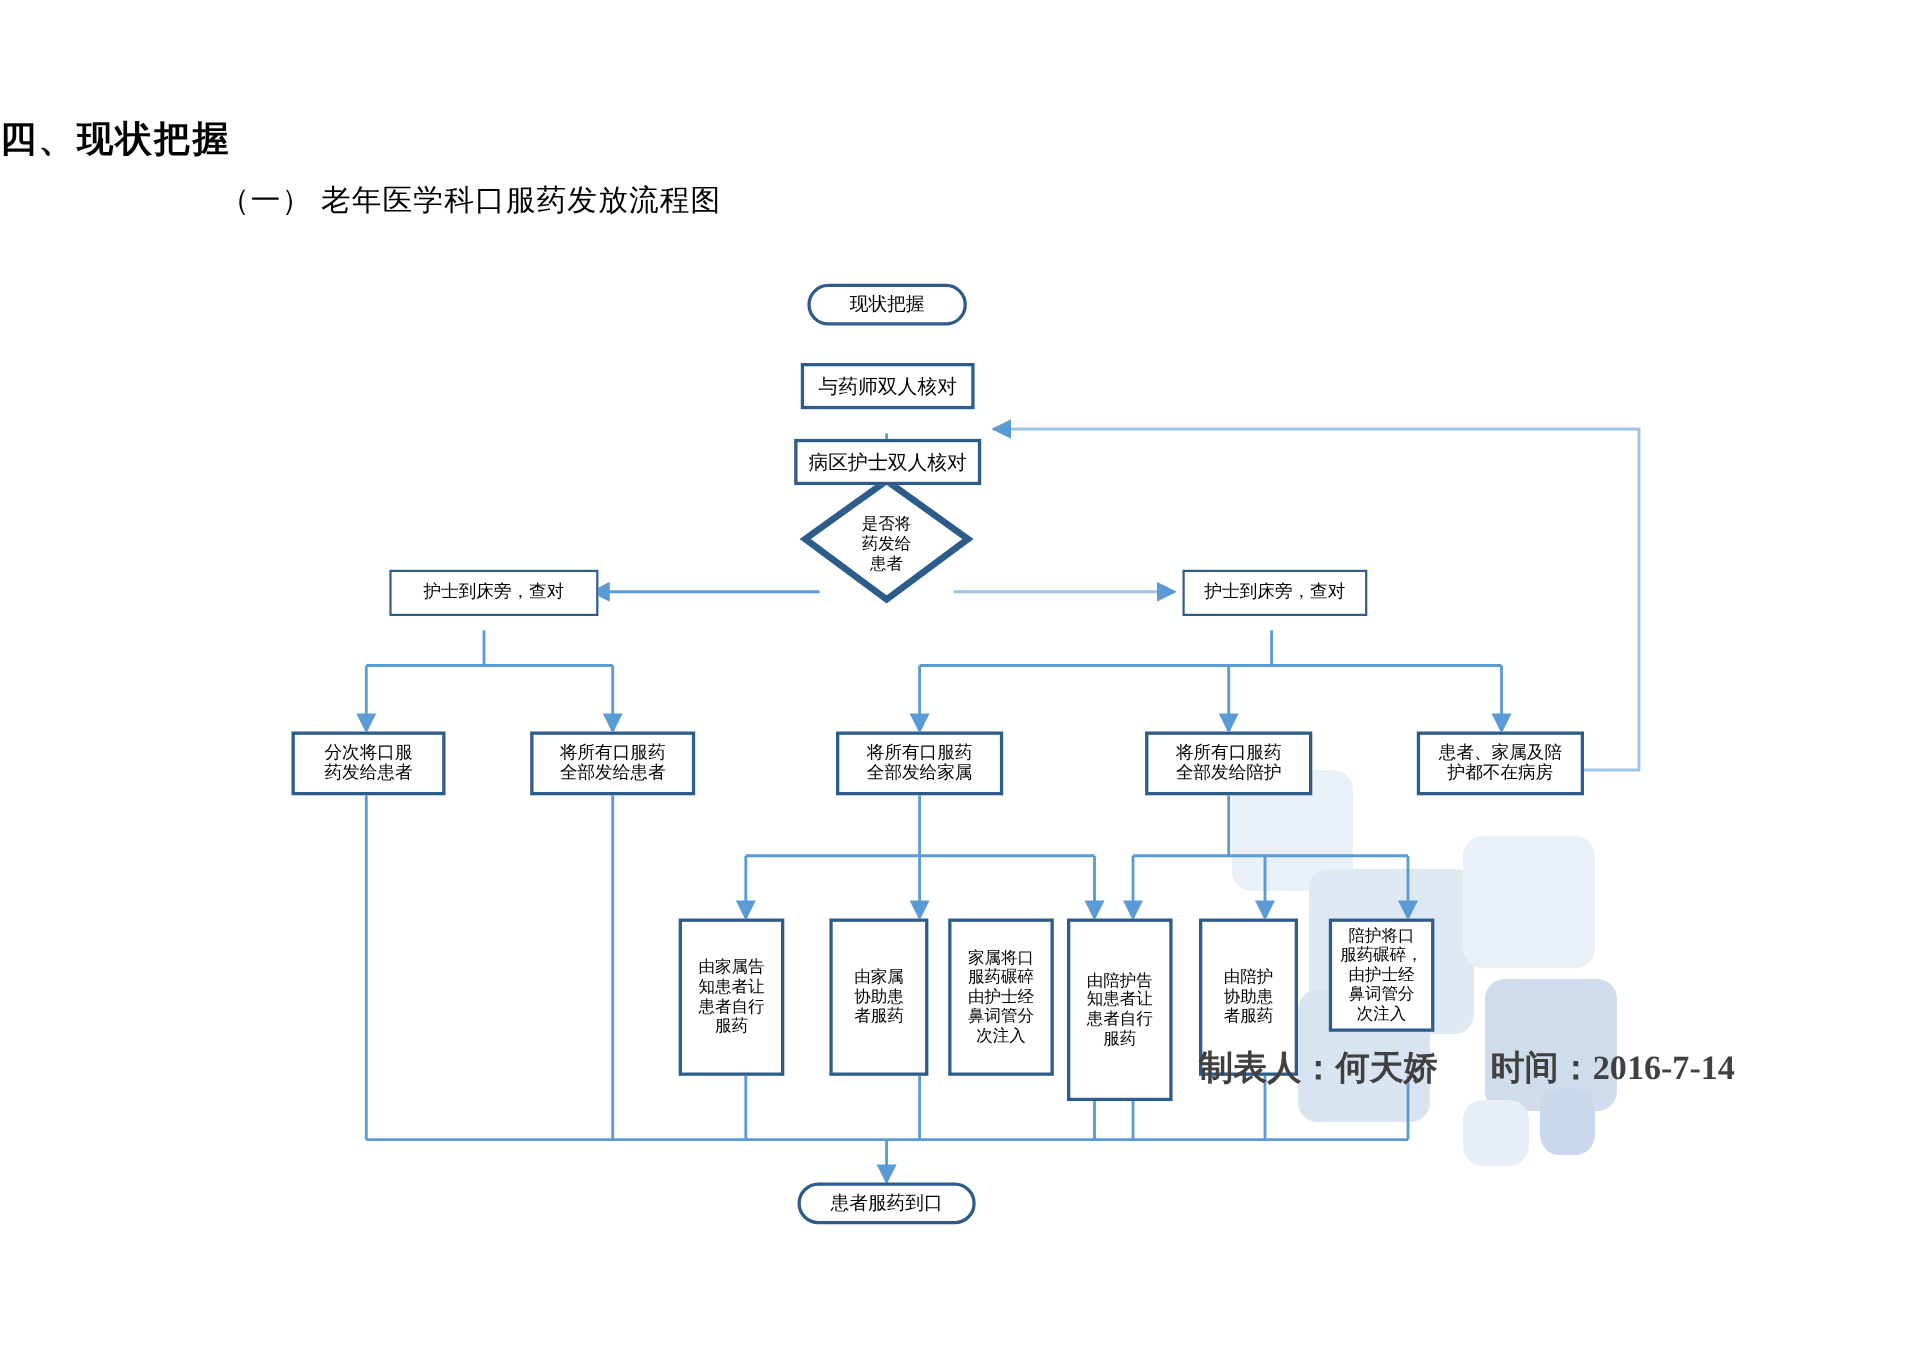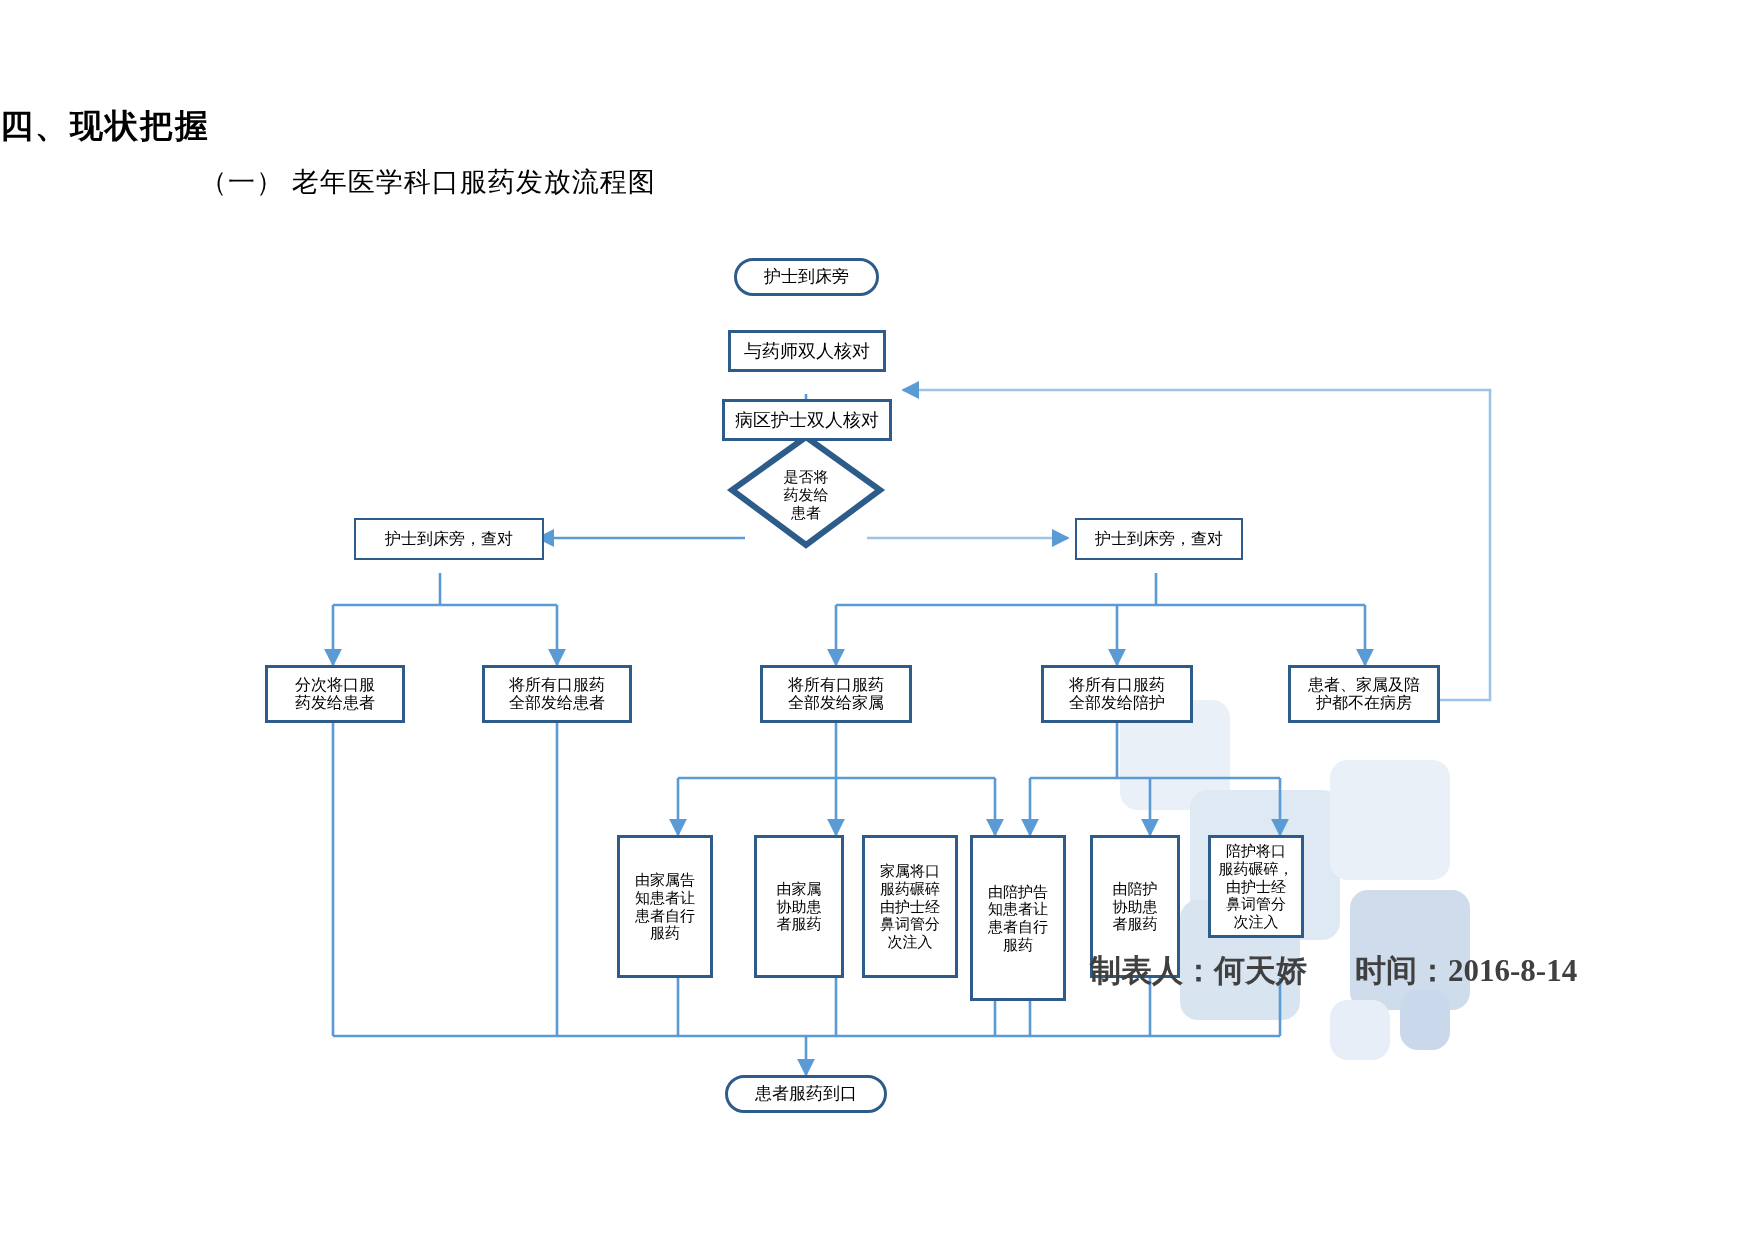--- a/index.html
+++ b/index.html
@@ -142,21 +142,21 @@
       <path d="M 1150 978 L 1150 1036"></path>
       <path d="M 1280 978 L 1280 1036"></path>
       <path d="M 333 1036 L 1280 1036"></path>
       <path d="M 806 1036 L 806 1075" marker-end="url(#arr)"></path>
     </g>
 
     <polygon points="806,437 880,490 806,545 732,490" fill="#ffffff" stroke="#2e5c8a" stroke-width="6"></polygon>
   </svg>
 
   <div class="node terminator" style="left:734px;top:258px;width:145px;height:38px;">
-    <span>护士到床旁</span>
+    <span>现状把握</span>
   </div>
 
   <div class="node process" style="left:728px;top:330px;width:158px;height:42px;">
     <span>与药师双人核对</span>
   </div>
 
   <div class="node process" style="left:722px;top:399px;width:170px;height:42px;">
     <span>病区护士双人核对</span>
   </div>
 
@@ -214,15 +214,15 @@
 
   <div class="node process tiny" style="left:1208px;top:835px;width:96px;height:103px;">
     <span>陪护将口<br>服药碾碎，<br>由护士经<br>鼻词管分<br>次注入</span>
   </div>
 
   <div class="node terminator" style="left:725px;top:1075px;width:162px;height:38px;">
     <span>患者服药到口</span>
   </div>
 
   <div class="footer-item" id="maker-label">制表人：何天娇</div>
-  <div class="footer-item" id="date-label">时间：2016-8-14</div>
+  <div class="footer-item" id="date-label">时间：2016-7-14</div>
 
 </div>
 
 </body></html>

